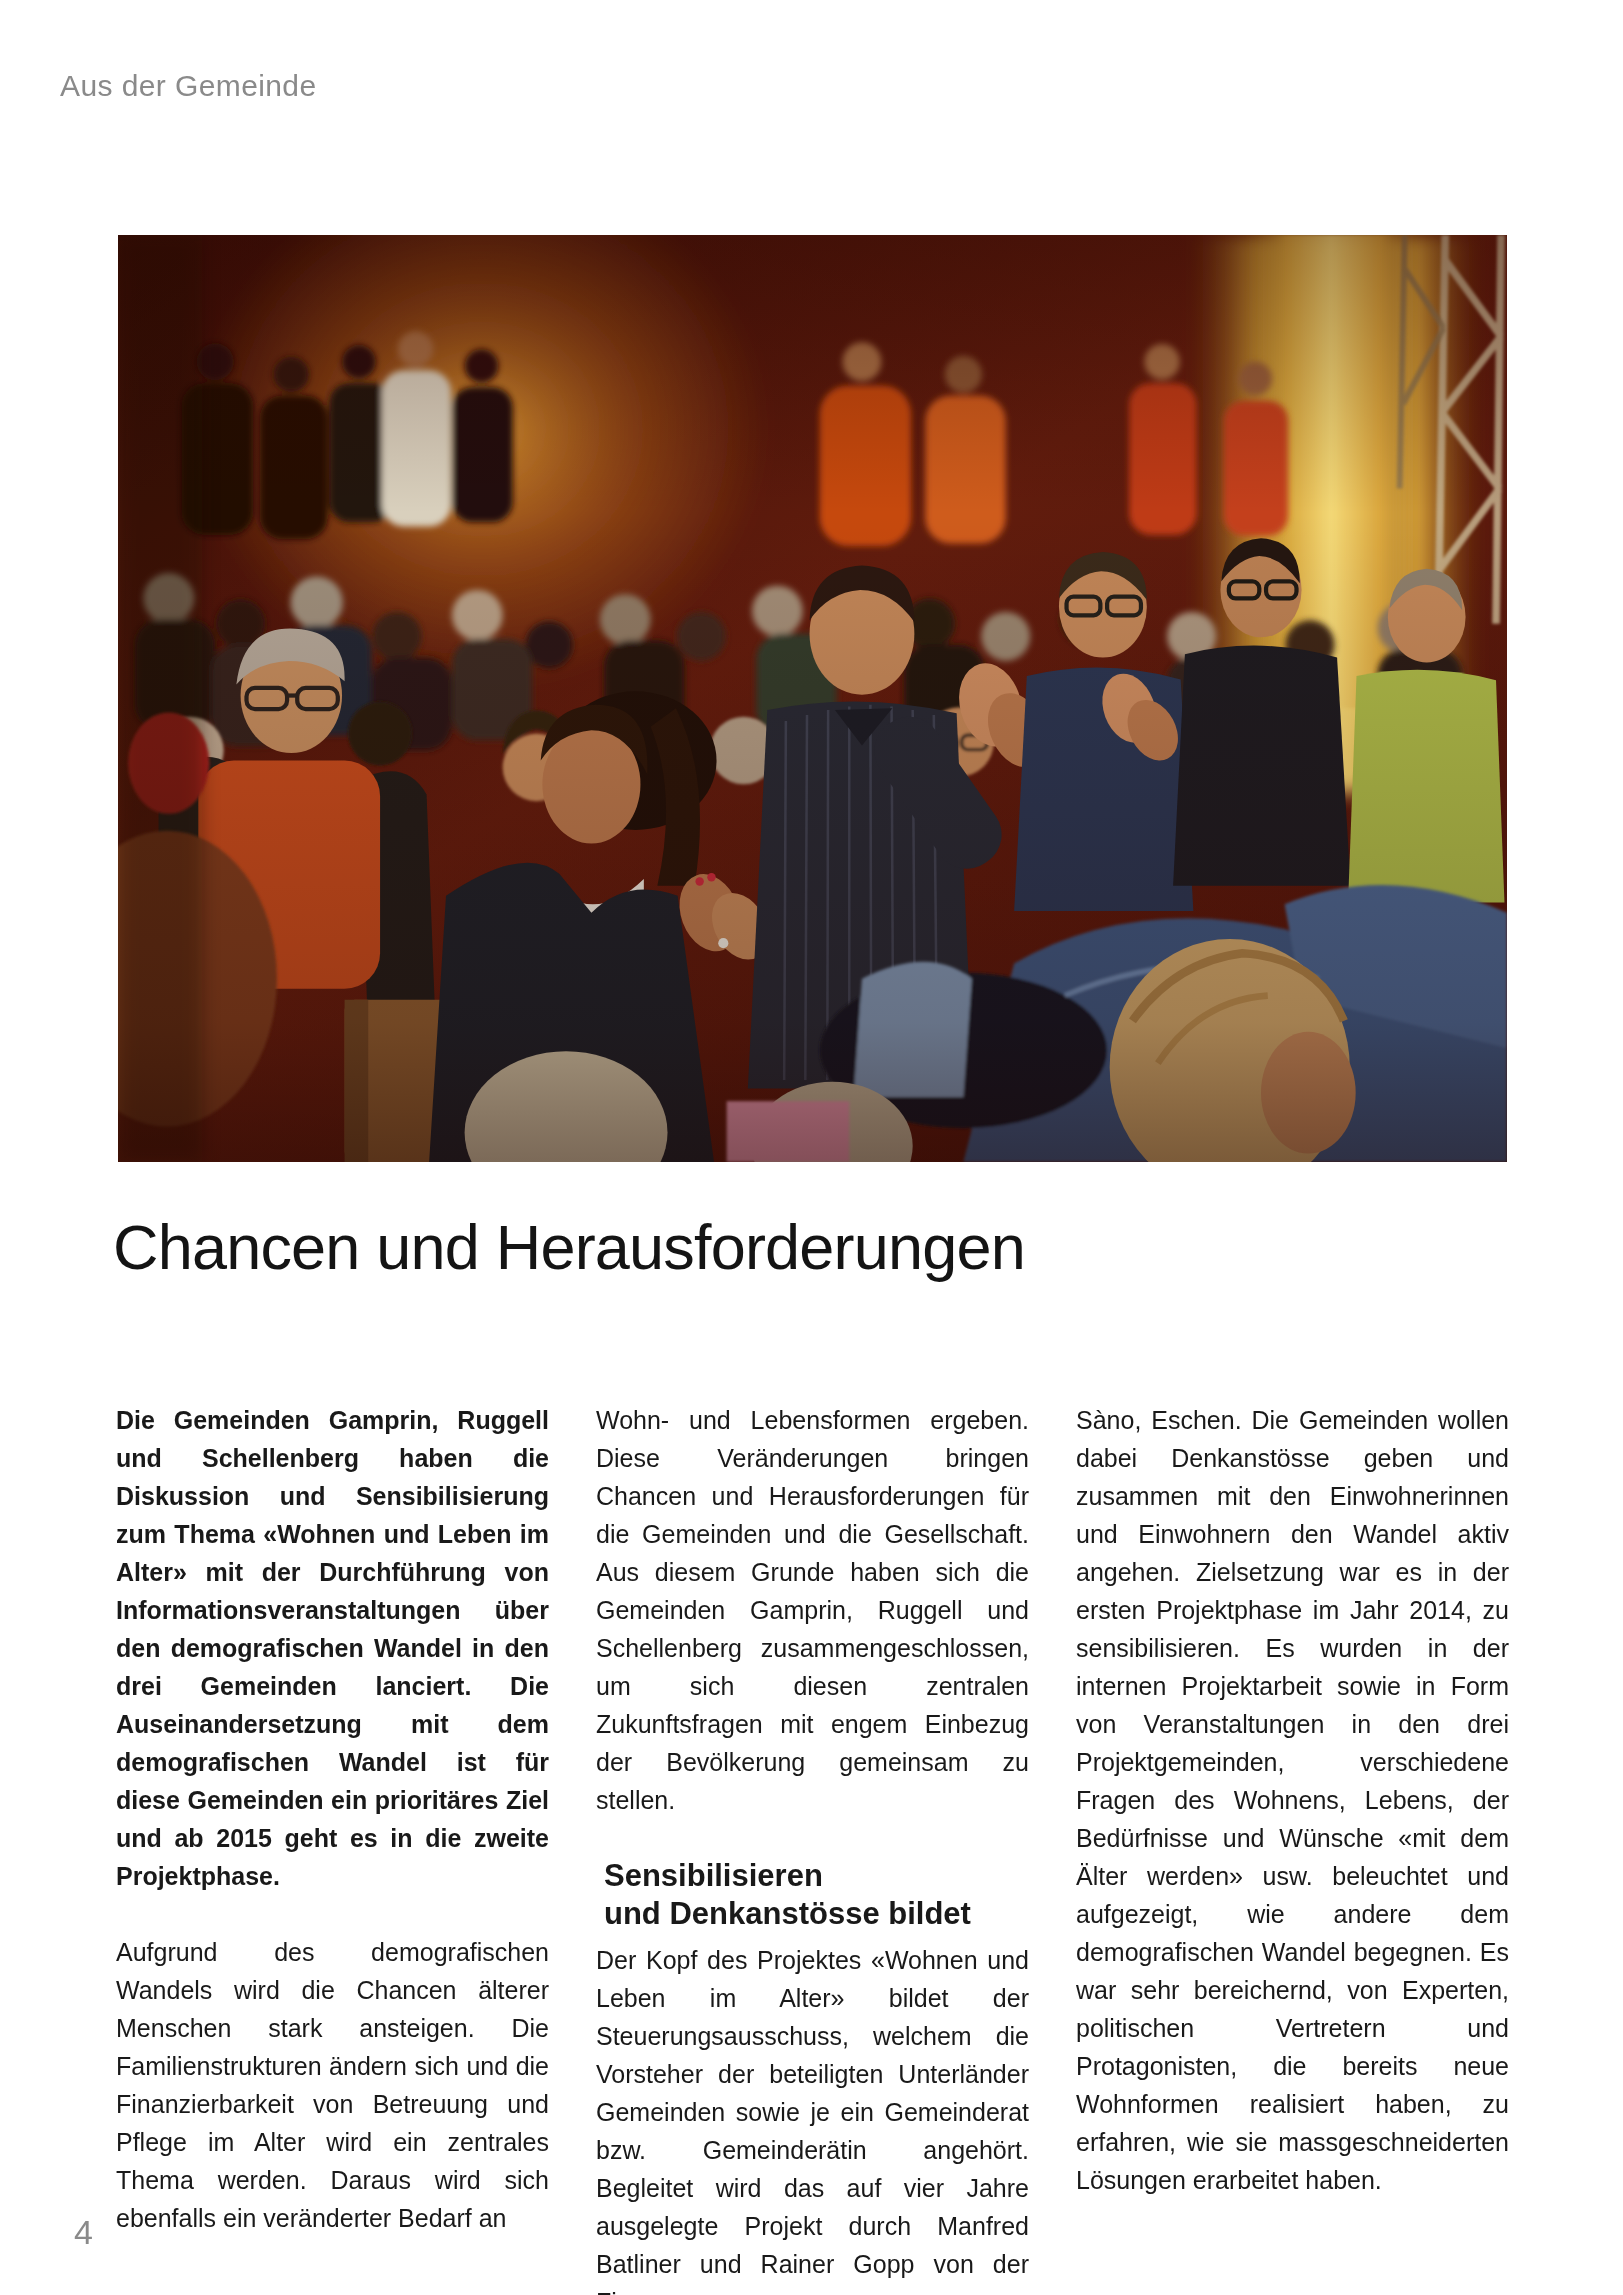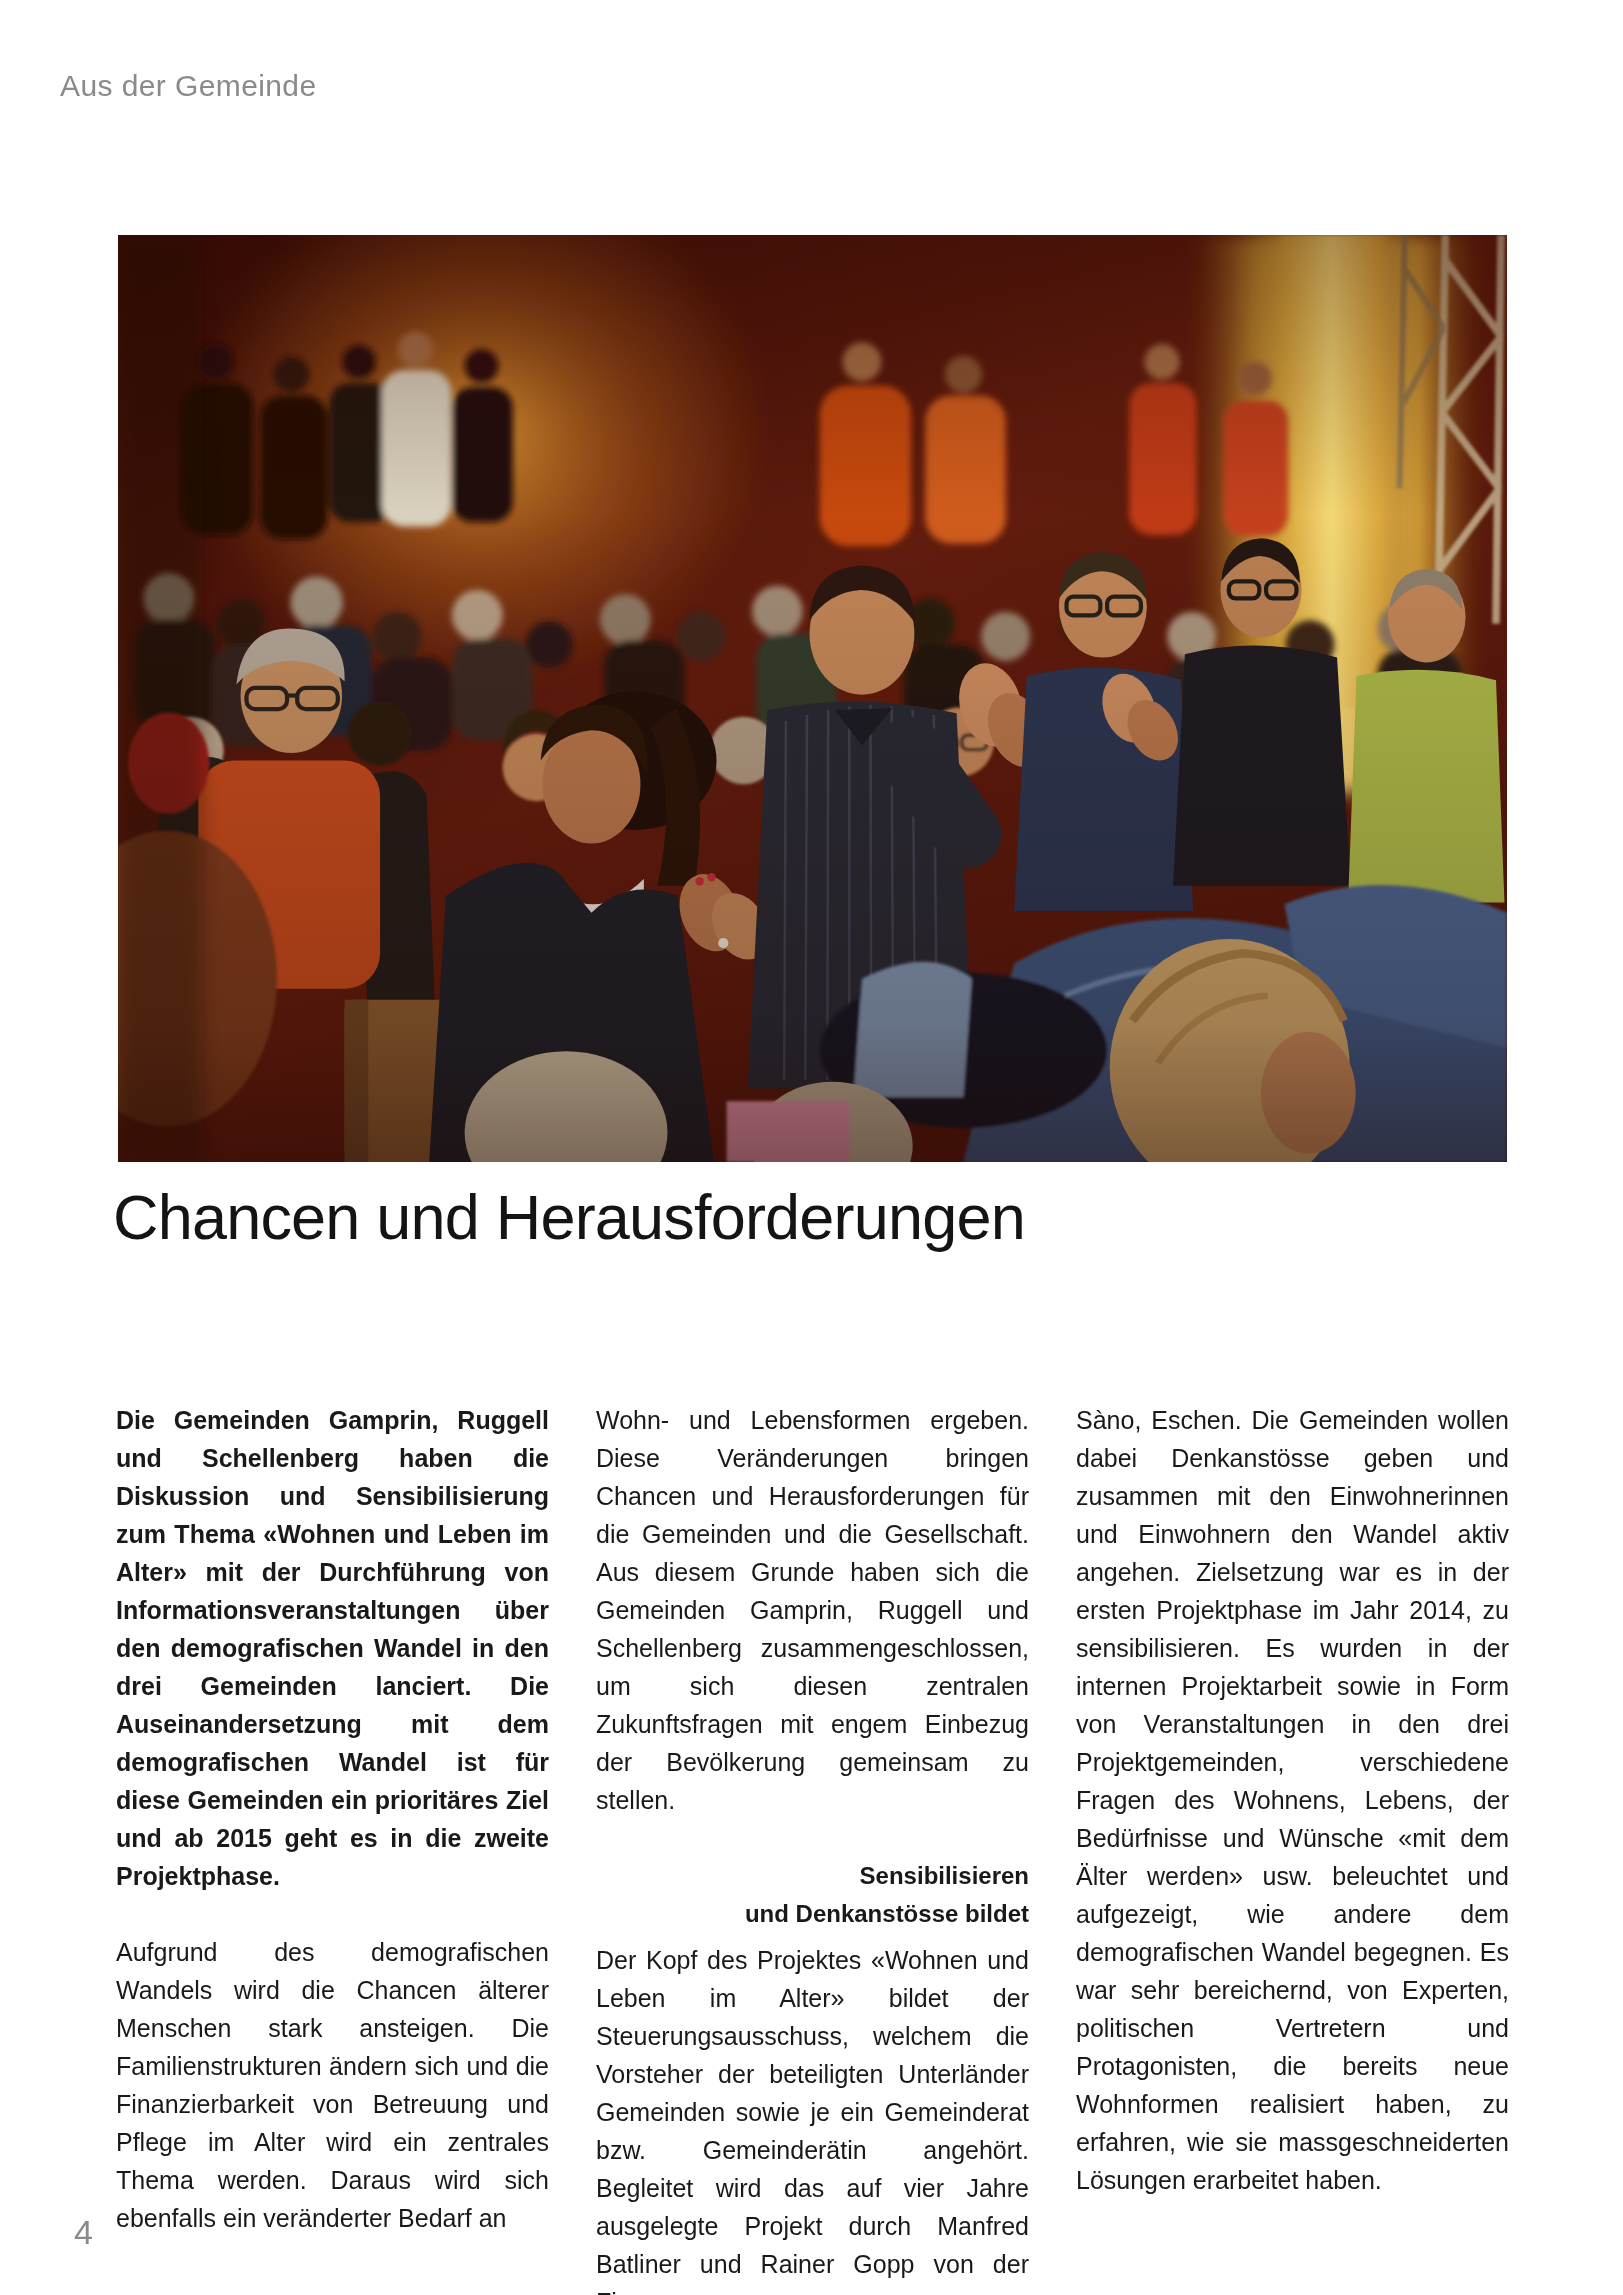--- a/index.html
+++ b/index.html
@@ -16,42 +16,42 @@
     font-size: 30px; line-height: 34px;
     color: #8a8a8a; letter-spacing: 0.4px;
   }
   .photo {
     position: absolute; left: 118px; top: 235px;
     width: 1389px; height: 927px;
     overflow: hidden; background: #47100a;
   }
   .photo svg { display: block; width: 100%; height: 100%; }
   .headline {
-    position: absolute; left: 113px; top: 1180px;
+    position: absolute; left: 113px; top: 1210px;
     font-size: 63px; line-height: 74px; font-weight: 400;
     color: #141414; letter-spacing: -0.8px; margin: 0;
   }
   .columns {
     position: absolute; left: 116px; top: 1393px;
     width: 1392px;
     display: flex; gap: 47px;
   }
   .col {
     width: 433px; flex: 0 0 433px;
     font-size: 25px; line-height: 38px;
     text-align: justify;
     color: #191919;
     hyphens: auto; -webkit-hyphens: auto;
   }
   .col p { margin: 8px 0 38px 0; }
   .col p:last-child { margin-bottom: 0; }
   .lead { font-weight: bold; }
   .subhead {
-    font-size: 24px; line-height: 38px; font-weight: bold;
-    margin: 38px 0 0 8px; text-align: right;
+    font-size: 31px; line-height: 38px; font-weight: bold;
+    margin: 38px 0 0 8px; text-align: left;
   }
   .page-number {
     position: absolute; left: 74px; top: 2213px;
     font-size: 34px; color: #8a8a8a;
   }
 </style>
 </head>
 <body>
 
 <div class="section-label">Aus der Gemeinde</div>

